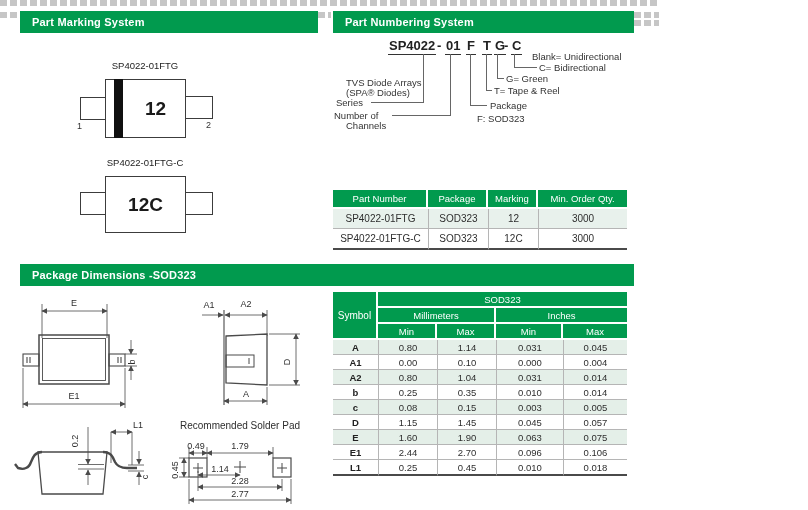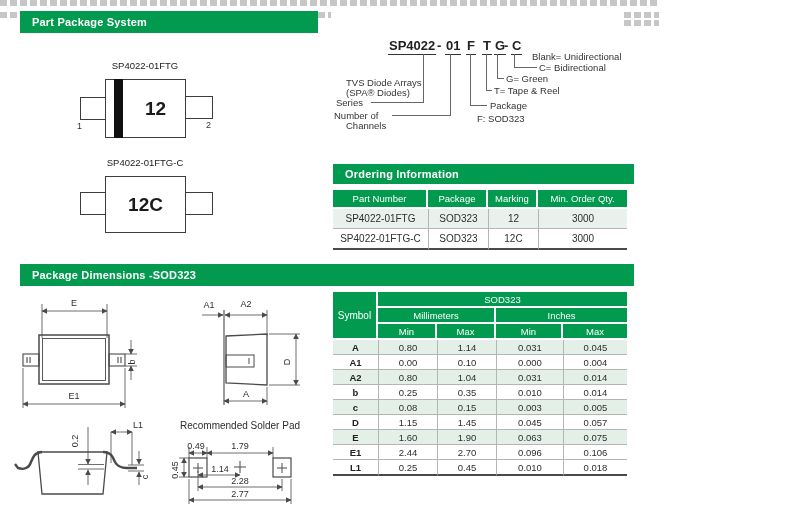--- a/index.html
+++ b/index.html
@@ -66,24 +66,24 @@
       </marker>
     </defs>
   </svg>
 
   <div class="abs dash" style="left:0;top:3;width:658px;height:6px"></div>
   <div class="abs dash" style="left:0;top:11px;width:18px;height:7px"></div>
   <div class="abs dash" style="left:308px;top:11px;width:23px;height:7px"></div>
   <div class="abs dash" style="left:624px;top:11px;width:35px;height:15px"></div>
 
   <div class="abs bar" style="left:20px;top:11px;width:286px;height:22px">
-    <span>Part Package System</span>
-  </div>
-  <div class="abs bar" style="left:333px;top:164px;width:289px;height:20px">
-    <span>Ordering Information</span>
+    <span>Part Marking System</span>
+  </div>
+  <div class="abs bar" style="left:333px;top:11px;width:289px;height:22px">
+    <span>Part Numbering System</span>
   </div>
   <div class="abs bar" style="left:20px;top:264px;width:602px;height:22px">
     <span>Package Dimensions -SOD323</span>
   </div>
 
   <div class="abs dev-label" style="left:85px;top:60px;width:120px">SP4022-01FTG</div>
   <div class="abs dev-lead" style="left:80px;top:97px;width:25px;height:21px"></div>
   <div class="abs dev-lead" style="left:185px;top:96px;width:26px;height:21px"></div>
   <div class="abs dev-body" style="left:105px;top:79px;width:79px;height:57px">
     <div class="stripe"></div>

